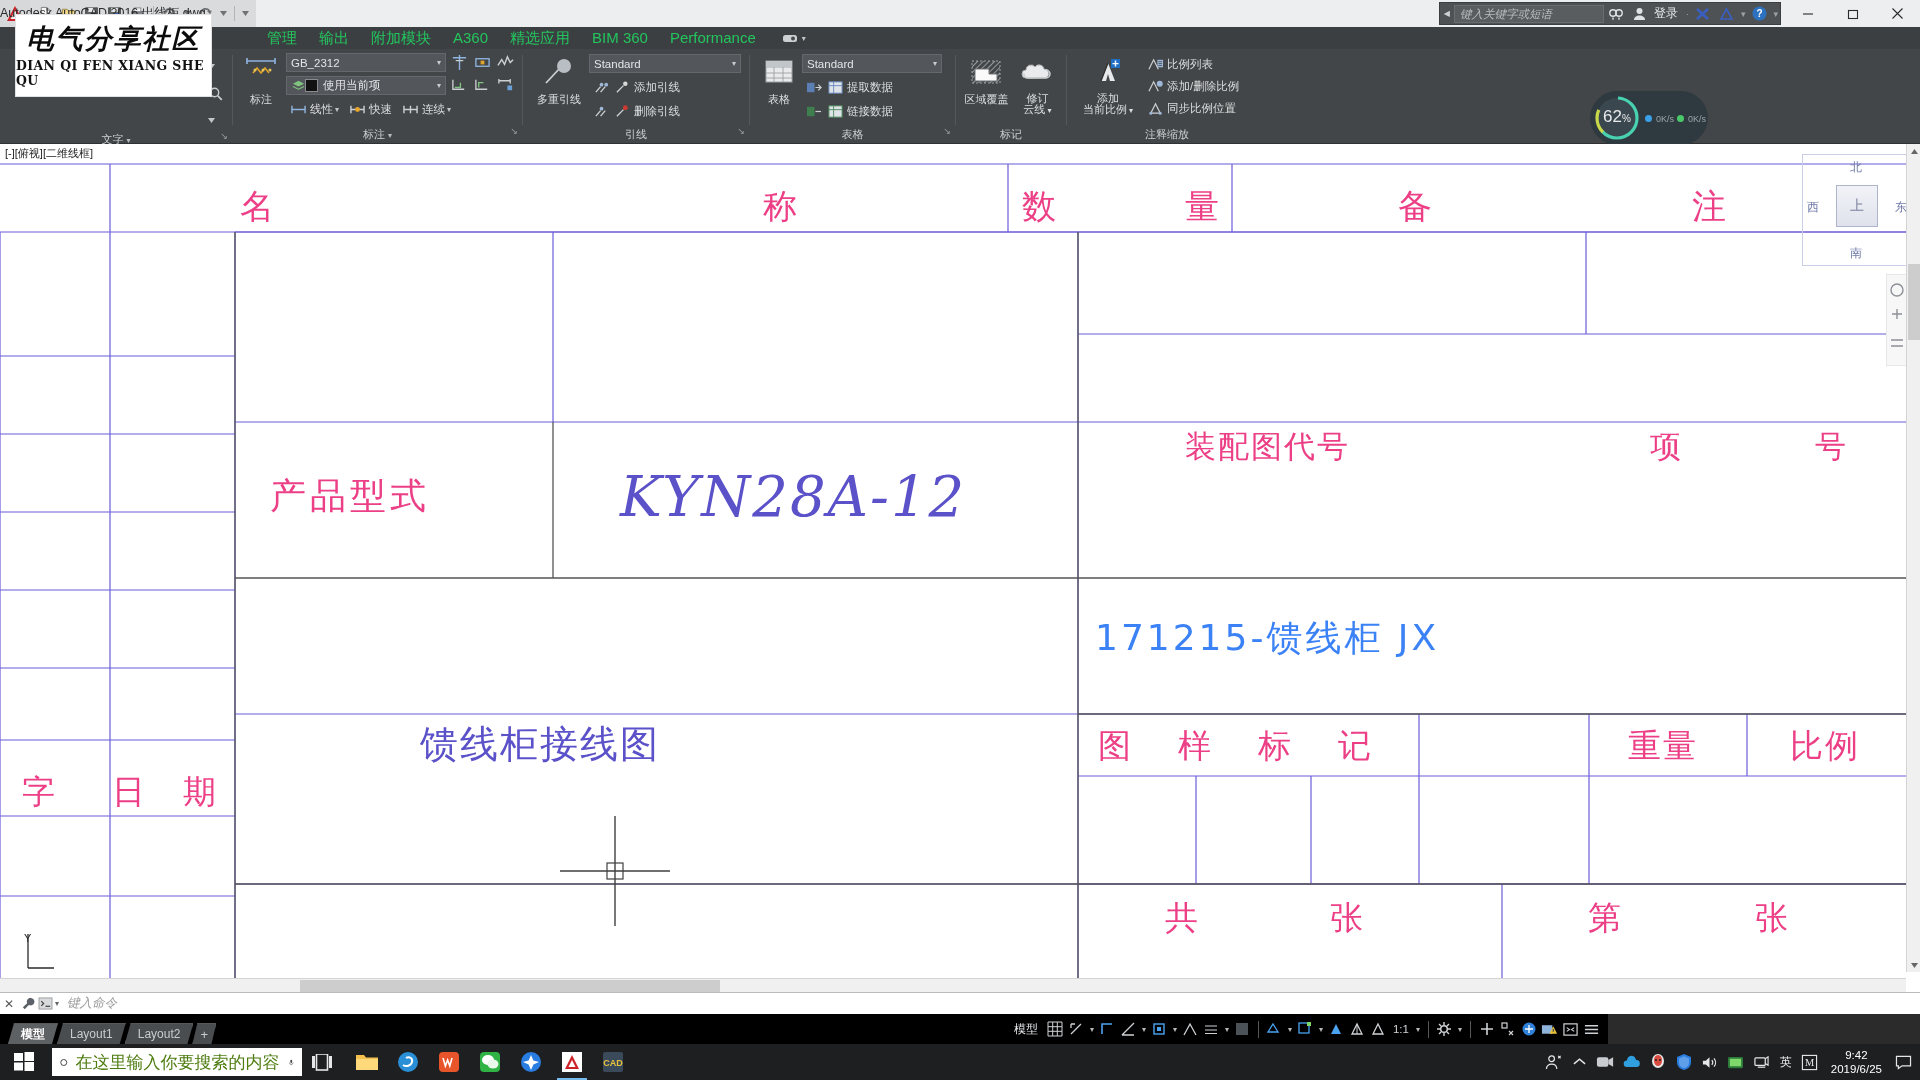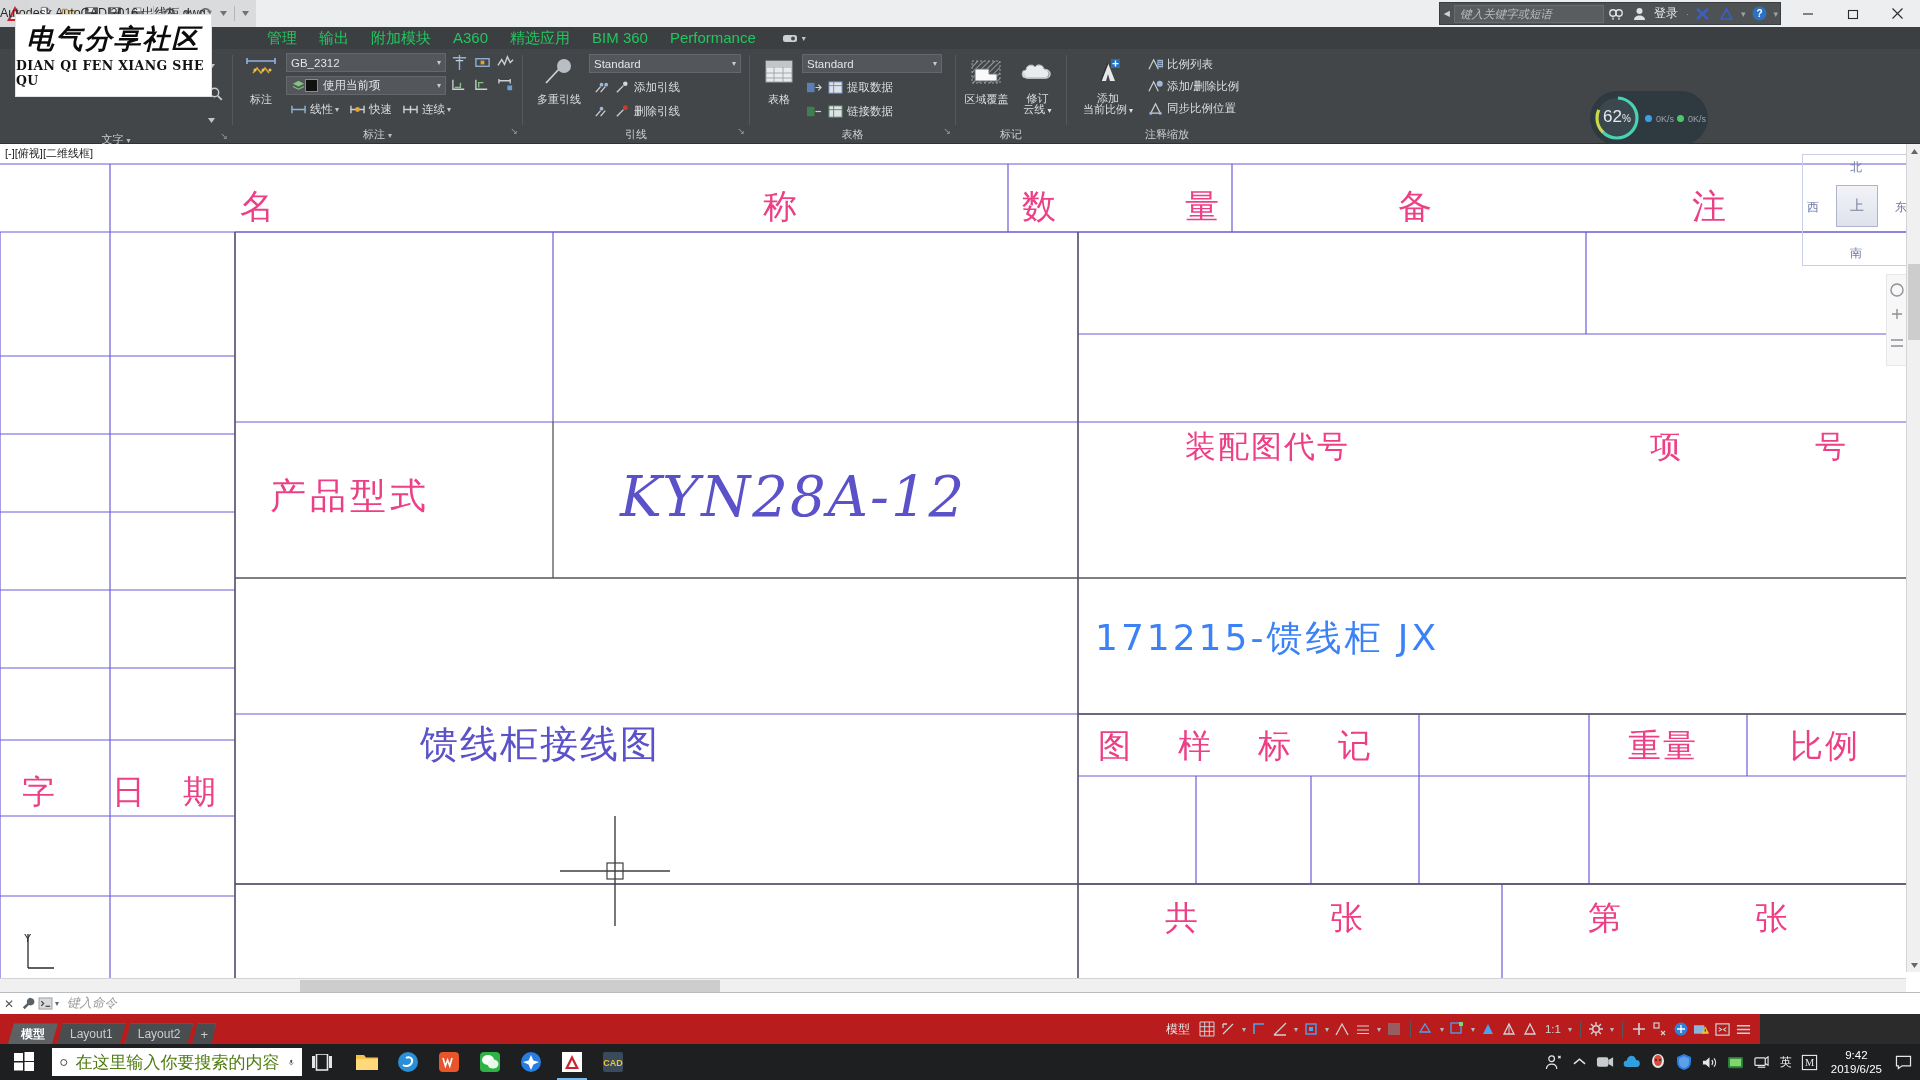--- a/index.html
+++ b/index.html
@@ -184,22 +184,22 @@
   }
   .cmd-x { width:18px; text-align:center; color:#555; font-size:12px; }
   .cmd-wrench { width:20px; display:flex; align-items:center; justify-content:center; }
   .cmd-chev { display:flex; align-items:center; gap:2px; padding-right:4px; }
   .cmd-input {
     flex:1; font-size:12.5px; color:#9b9b9b; font-style:italic; padding-left:4px;
   }
 
   
   .statusbar {
-    position:absolute; left:0; top:1014px; width:1760px; height:30px;
-    background:#b91c1c; display:flex; align-items:flex-start;
+    position:absolute; left:0; top:1014px; width:1608px; height:30px;
+    background:#000000; display:flex; align-items:flex-start;
   }
   .lay-tabs { display:flex; align-items:flex-end; height:30px; padding-left:8px; gap:0; }
   .lay-tab {
     height:21px; padding:0 12px; display:flex; align-items:center;
     font-size:12px; color:#c9cccf; background:#4a4d50;
     border:1px solid #55585b; border-bottom:none;
     margin-right:-1px;
     clip-path: polygon(6px 0, 100% 0, calc(100% - 6px) 100%, 0 100%);
   }
   .lay-tab.active { background:#5d6164; color:#ffffff; font-weight:bold; }

